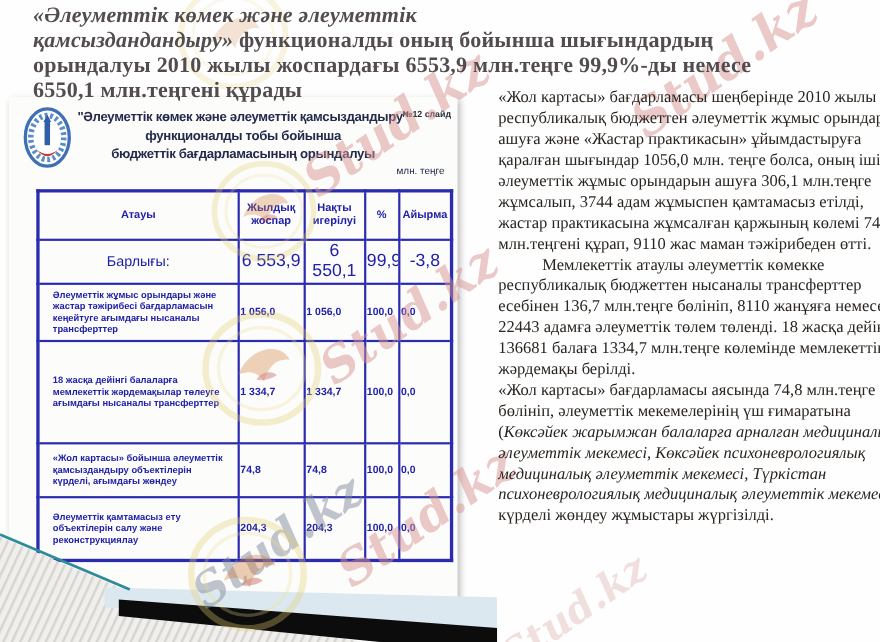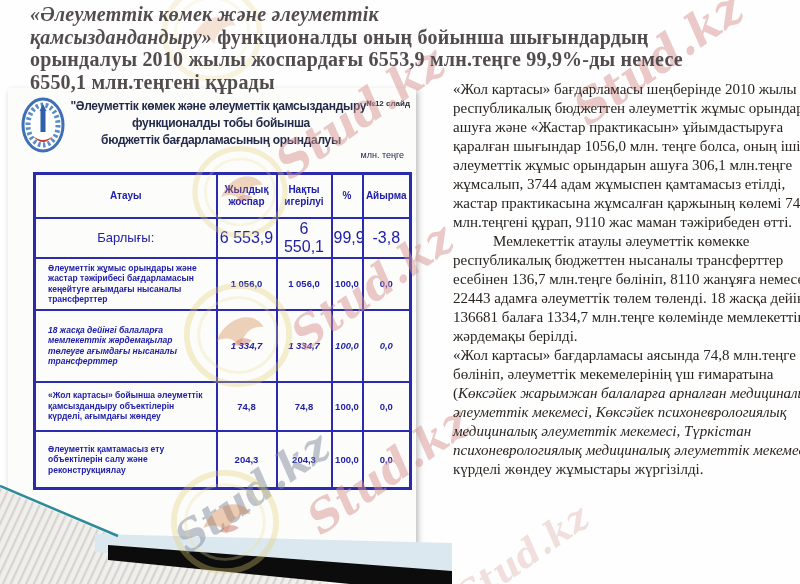--- a/index.html
+++ b/index.html
@@ -29,21 +29,21 @@
   .btable col.c1{width:182px}.btable col.c2{width:60px}.btable col.c3{width:55px}
   .btable col.c4{width:31px}.btable col.c5{width:48px}
   .hrow{height:44px;}
   .hrow th{font-size:10px;line-height:11.5px;font-weight:bold;text-align:center;vertical-align:middle;padding:1px;}
   .trow{height:26px;}
   .trow td{font-weight:normal;text-align:center;vertical-align:middle;}
   .trow .lbl{font-size:13px;}
   .trow .val{font-size:16px;}
   .drow .lbl{font-size:8.5px;line-height:10.5px;font-weight:bold;text-align:left;
              vertical-align:middle;padding:2px 12px;}
-  .drow .val{font-size:9.5px;font-weight:bold;text-align:center;vertical-align:middle;}
+  .drow .val{font-size:9.5px;font-weight:bold;vertical-align:middle;}
 
   
   .deco{position:absolute;left:0;top:455px;z-index:3;}
 
   
   .body-text{position:absolute;left:421px;top:80px;width:377px;z-index:6;
              font-size:15px;line-height:19px;color:#29241f;padding-left:32px;}
   .body-text p{margin:0;}
   .body-text p.ind{text-indent:40px;}
 
@@ -107,21 +107,21 @@
             <td class="val">99,9</td>
             <td class="val">-3,8</td>
           </tr>
           <tr class="drow" style="height: 52px;">
             <td class="lbl">Әлеуметтік жұмыс орындары және жастар тәжірибесі бағдарламасын кеңейтуге ағымдағы нысаналы трансферттер</td>
             <td class="val">1 056,0</td>
             <td class="val">1 056,0</td>
             <td class="val">100,0</td>
             <td class="val">0,0</td>
           </tr>
-          <tr class="drow" style="height: 72px; font-style: italic;">
+          <tr class="drow" style="height: 93px;">
             <td class="lbl">18 жасқа дейінгі балаларға мемлекеттік жәрдемақылар төлеуге ағымдағы нысаналы трансферттер</td>
             <td class="val">1 334,7</td>
             <td class="val">1 334,7</td>
             <td class="val">100,0</td>
             <td class="val">0,0</td>
           </tr>
           <tr class="drow" style="height: 49px; margin-top: 29px;">
             <td class="lbl">«Жол картасы» бойынша әлеуметтік қамсыздандыру объектілерін күрделі, ағымдағы жөндеу</td>
             <td class="val">74,8</td>
             <td class="val">74,8</td>

